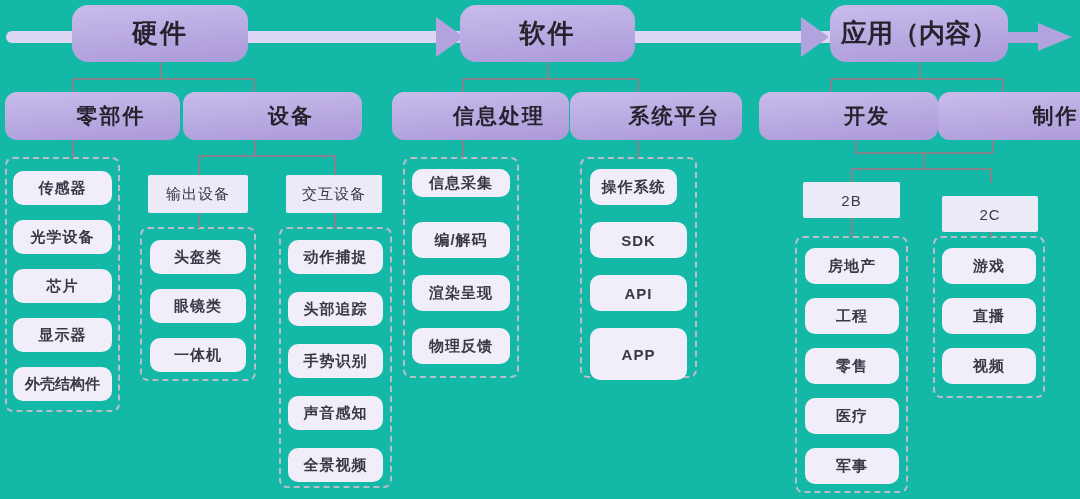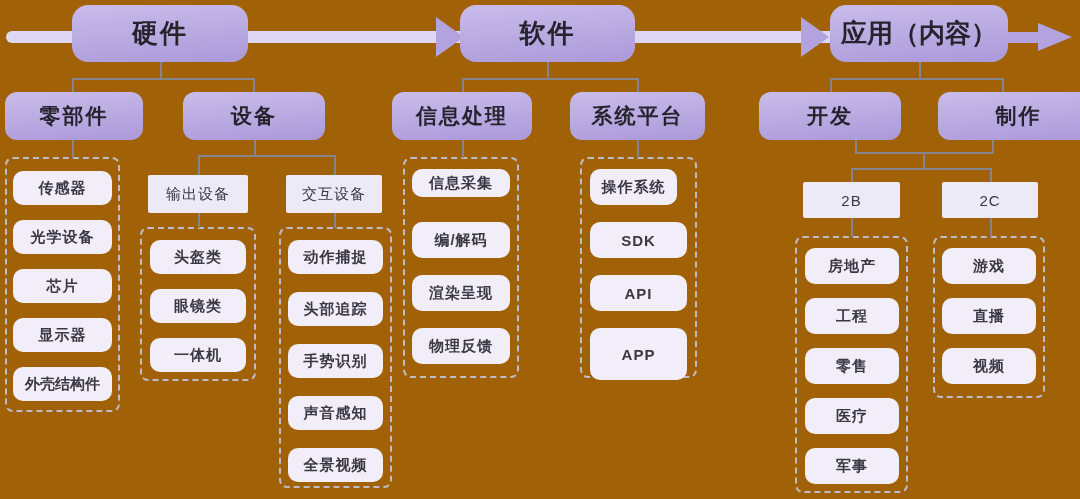--- a/index.html
+++ b/index.html
@@ -1,30 +1,30 @@
 <!DOCTYPE html>
 <html style="--grad-top: #c9bcea; --grad-bottom: #ab99d9; --band: #ded7f3; --arrow: #b2a2de; --light: #edeaf7; --item: #f1eef9; --line: #85858f; --dash: #bdbcc9; --text: #25232e;"><head>
 <meta charset="utf-8">
 <style>
   :root{
     --grad-top:#c9bcea; --grad-bottom:#ab99d9; --band:#ded7f3; --arrow:#b2a2de;
     --light:#edeaf7; --item:#f1eef9; --line:#85858f; --dash:#bdbcc9; --text:#25232e;
   }
   html,body{margin:0;padding:0;background:#ffffff;}
   body{font-family:"Liberation Sans","DejaVu Sans",sans-serif;}
-  .canvas{position:relative;width:1080px;height:499px;background:#a16207;overflow:hidden;}
+  .canvas{position:relative;width:1080px;height:499px;background:#14b8a6;overflow:hidden;}
   .band{position:absolute;left:6px;top:31px;width:1004px;height:12px;background:var(--band);border-radius:6px;z-index:0;}
   .tri{position:absolute;width:0;height:0;border-top:20px solid transparent;border-bottom:20px solid transparent;border-left:28px solid var(--arrow);z-index:1;}
   .endtail{position:absolute;left:1008px;top:32px;width:34px;height:11px;background:var(--arrow);z-index:1;}
   .endtri{position:absolute;left:1038px;top:23px;width:0;height:0;border-top:14px solid transparent;border-bottom:14px solid transparent;border-left:34px solid var(--arrow);z-index:1;}
   .lv1,.lv2{position:absolute;display:flex;align-items:center;justify-content:center;
     background:linear-gradient(175deg,var(--grad-top) 0%,var(--grad-bottom) 100%);
     color:var(--text);font-weight:bold;z-index:3;letter-spacing:2px;}
   .lv1{height:57px;border-radius:16px;font-size:26px;}
-  .lv2{height:48px;border-radius:12px;font-size:21px;}
+  .lv2{height:48px;border-radius:12px;font-size:21px;padding-left:37px;}
   .lv3{position:absolute;display:flex;align-items:center;justify-content:center;background:var(--light);
     border-radius:2px;font-size:15px;font-weight:normal;color:#3a3845;z-index:3;letter-spacing:1px;}
   .item{position:absolute;display:flex;align-items:center;justify-content:center;background:var(--item);
     border-radius:10px;font-size:15px;font-weight:600;color:#3a3845;z-index:2;letter-spacing:1px;}
   .dashbox{position:absolute;border:2px dashed var(--dash);border-radius:8px;z-index:1;background:transparent;box-sizing:border-box;}
   .hline{position:absolute;height:1.5px;background:var(--line);z-index:1;}
   .vline{position:absolute;width:1.5px;background:var(--line);z-index:1;}
 </style>
 </head>
 <body>
@@ -44,21 +44,21 @@
   <div class="lv2" style="left:5px;top:92px;width:138px;">零部件</div>
   <div class="lv2" style="left:183px;top:92px;width:142px;">设备</div>
   <div class="lv2" style="left:392px;top:92px;width:140px;">信息处理</div>
   <div class="lv2" style="left:570px;top:92px;width:135px;">系统平台</div>
   <div class="lv2" style="left:759px;top:92px;width:142px;">开发</div>
   <div class="lv2" style="left:938px;top:92px;width:161px;">制作</div>
 
   <div class="lv3" style="left:148px;top:175px;width:100px;height:38px;">输出设备</div>
   <div class="lv3" style="left:286px;top:175px;width:96px;height:38px;">交互设备</div>
   <div class="lv3" style="left:803px;top:182px;width:97px;height:36px;">2B</div>
-  <div class="lv3" style="left:942px;top:182px;width:96px;height:36px;">2C</div>
+  <div class="lv3" style="left:942px;top:196px;width:96px;height:36px;">2C</div>
 
   <div class="dashbox" style="left:5px;top:157px;width:115px;height:255px;"></div>
   <div class="dashbox" style="left:140px;top:227px;width:116px;height:154px;"></div>
   <div class="dashbox" style="left:279px;top:227px;width:113px;height:261px;"></div>
   <div class="dashbox" style="left:403px;top:157px;width:116px;height:221px;"></div>
   <div class="dashbox" style="left:580px;top:157px;width:117px;height:221px;"></div>
   <div class="dashbox" style="left:795px;top:236px;width:113px;height:257px;"></div>
   <div class="dashbox" style="left:933px;top:236px;width:112px;height:162px;"></div>
 
   <div class="item" style="left:13px;top:171px;width:99px;height:34px;">传感器</div>

